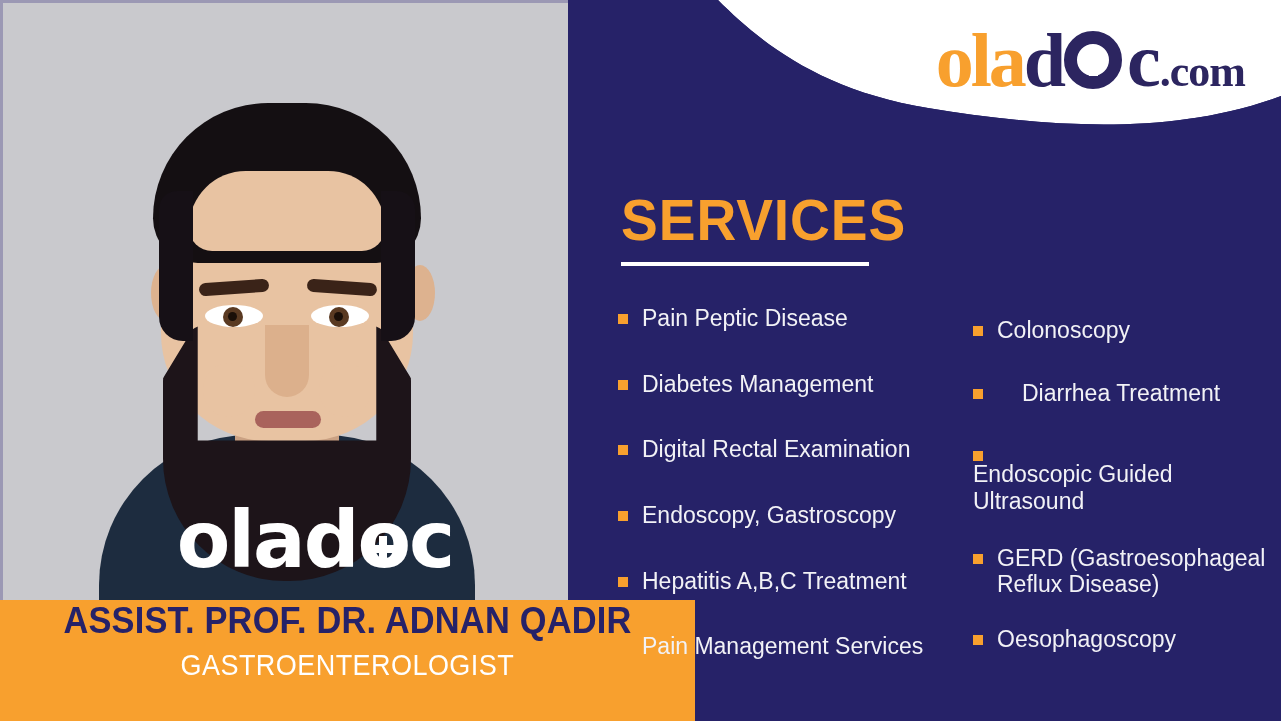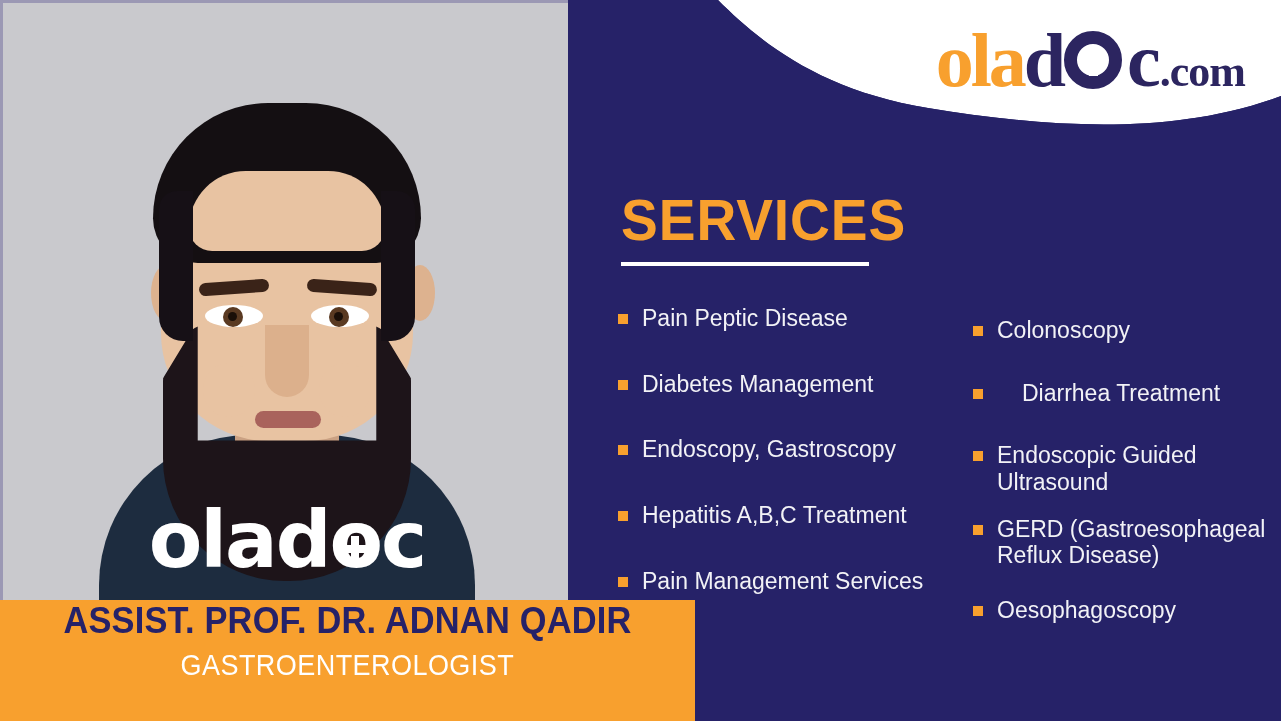--- a/index.html
+++ b/index.html
@@ -190,20 +190,21 @@
     left: 0;
     top: 498px;
     width: 568px;
     text-align: center;
     font-size: 78px;
     font-weight: 700;
     letter-spacing: -2px;
     color: #ffffff;
     line-height: 1;
     font-family: "DejaVu Sans", sans-serif;
+    padding-left: 28px;
   }
   .wm-plus-o {
     position: relative;
     display: inline-block;
   }
   .wm-plus-o .plus-h,
   .wm-plus-o .plus-v {
     position: absolute;
     background: #ffffff;
   }
@@ -387,21 +388,21 @@
     height: 10px;
     background: #f8a02e;
     margin-right: 14px;
     margin-top: 9px;
   }
   .svc-label { flex: 1 1 auto; }
 
   
   .svc-col-right .svc-item:nth-child(1) { margin-top: 12px; }
   .svc-col-right .svc-item:nth-child(2) { margin-top: 0; gap: 25px; }
-  .svc-col-right .svc-item:nth-child(3) { margin-top: 16px; margin-bottom: 20px; }
+  .svc-col-right .svc-item:nth-child(3) { margin-top: 16px; margin-bottom: 30px; flex-direction: column; }
   .svc-col-right .svc-item:nth-child(4) { margin-top: 14px; margin-bottom: 28px; }
   .svc-col-right .svc-item:nth-child(5) { margin-top: 14px; }
 </style>
 </head>
 <body>
 
 <div class="poster">
 
   <div class="photo-panel">
     <div class="portrait">
@@ -464,20 +465,24 @@
       <div class="svc-item">
         <span class="svc-bullet"></span>
         <span class="svc-label">Pain Peptic Disease</span>
       </div>
       <div class="svc-item">
         <span class="svc-bullet"></span>
         <span class="svc-label">Diabetes Management</span>
       </div>
       <div class="svc-item">
         <span class="svc-bullet"></span>
+        <span class="svc-label">Digital Rectal Examination</span>
+      </div>
+      <div class="svc-item">
+        <span class="svc-bullet"></span>
         <span class="svc-label">Endoscopy, Gastroscopy</span>
       </div>
       <div class="svc-item">
         <span class="svc-bullet"></span>
         <span class="svc-label">Hepatitis A,B,C Treatment</span>
       </div>
       <div class="svc-item">
         <span class="svc-bullet"></span>
         <span class="svc-label">Pain Management Services</span>
       </div>

